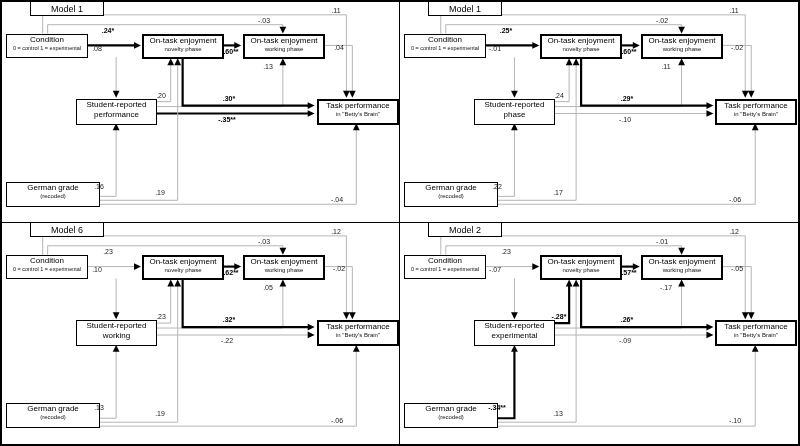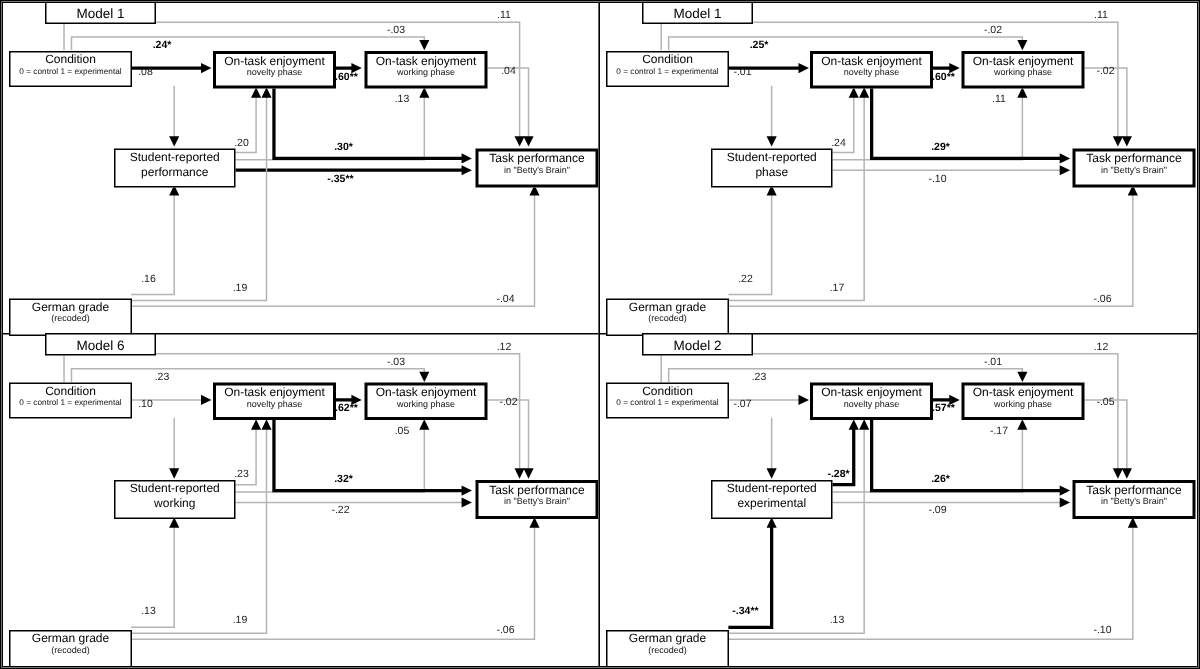--- a/index.html
+++ b/index.html
@@ -12,21 +12,21 @@
   .arrow.bold polyline{stroke:#000;stroke-width:2.2;}
   .node{position:absolute;background:#fff;border:1.5px solid #000;box-sizing:border-box;display:flex;flex-direction:column;align-items:center;text-align:center;z-index:2;line-height:1.2;}
   .node .nt{font-size:8px;color:#000;white-space:nowrap;}
   .node .ns{font-size:6px;color:#111;white-space:nowrap;}
   .n-cond{left:4px;top:32px;width:82px;height:24px}
   .n-cond .ns{font-size:5.5px}
   .n-nov{left:140px;top:32px;width:82px;height:25px;border-width:2px}
   .n-work{left:241px;top:32px;width:82px;height:25px;border-width:2px}
   .n-med{left:74px;top:97px;width:81px;height:26px}
   .n-task{left:315px;top:97px;width:82px;height:26px;border-width:2px}
-  .n-ger{left:4px;top:197px;width:82px;height:25px}
+  .n-ger{left:4px;top:180px;width:94px;height:25px}
   .titlebox{position:absolute;left:28px;top:-1px;width:72px;height:13px;border:1.5px solid #000;background:#fff;z-index:4;display:flex;align-items:center;justify-content:center;font-size:9px;color:#000;}
   .coef{position:absolute;font-size:7px;color:#1a1a1a;text-align:center;z-index:3;line-height:1;}
   .coef.bold{font-weight:bold;color:#000;}
   .c-cond_nov{left:88px;top:25px;width:36px}
   .c-cond_med{left:82px;top:43px;width:26px}
   .c-cond_work{left:247px;top:15px;width:30px}
   .c-cond_task{left:320px;top:5px;width:28px}
   .c-nov_work{left:212px;top:46px;width:34px}
   .c-work_task{left:324px;top:42px;width:26px}
   .c-med_nov{left:146px;top:90px;width:26px}

